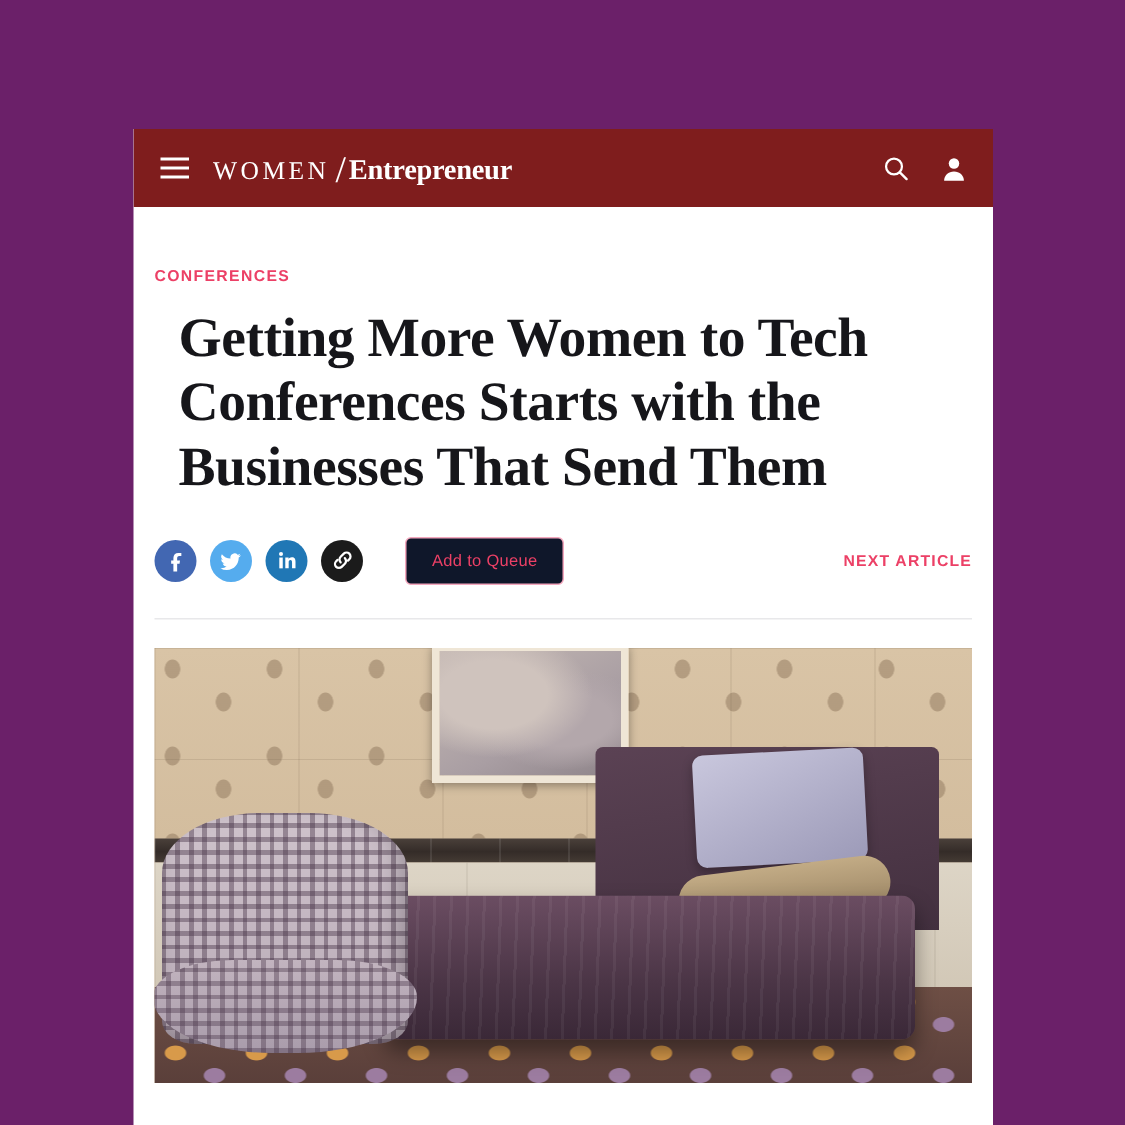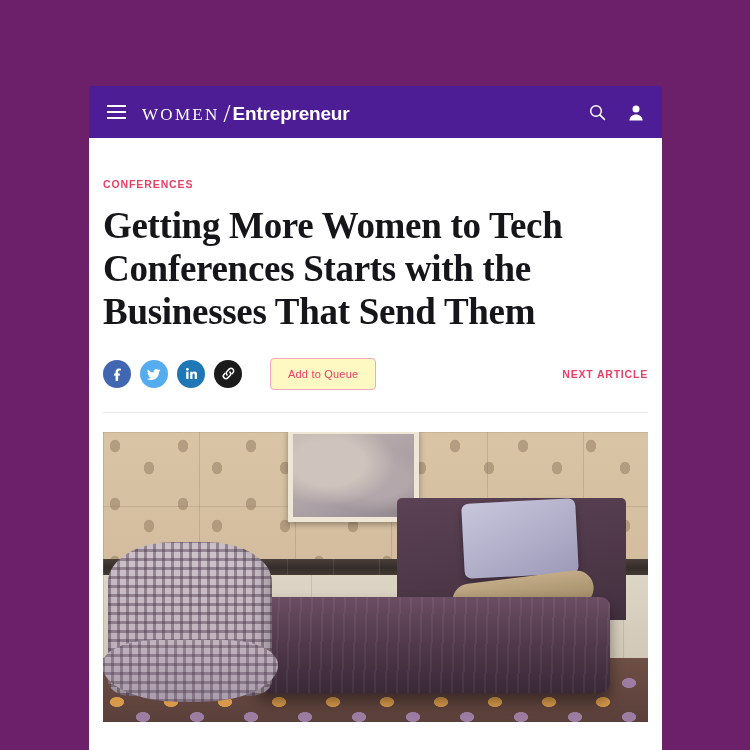--- a/index.html
+++ b/index.html
@@ -20,21 +20,21 @@
     top: 86px;
     width: 573px;
     height: 664px;
     background: #ffffff;
     overflow: hidden;
   }
 
   
   .site-header {
     height: 52px;
-    background: #4c1d95;
+    background: #7f1d1d;
     display: flex;
     align-items: center;
     padding: 0 18px;
     box-sizing: border-box;
   }
   .hamburger {
     width: 19px;
     height: 14px;
     display: flex;
     flex-direction: column;
@@ -65,21 +65,21 @@
   .brand-slash {
     font-family: "Liberation Serif", serif;
     font-size: 25px;
     color: #ffffff;
     font-weight: 300;
     margin: 0 2px 0 4px;
     position: relative;
     top: 2px;
   }
   .brand-ent {
-    font-family: Liberation Sans, sans-serif;
+    font-family: Liberation Serif, serif;
     font-size: 19px;
     color: #ffffff;
     font-weight: 700;
     letter-spacing: -0.2px;
   }
   .header-spacer { flex: 1 1 auto; }
   .header-icons {
     display: flex;
     align-items: center;
     gap: 22px;
@@ -103,21 +103,21 @@
     margin-top: 40px;
     cursor: pointer;
     display: inline-block;
   }
   .headline {
     font-family: "Liberation Serif", serif;
     font-weight: 700;
     font-size: 37px;
     line-height: 1.16;
     color: #16161a;
-    margin: 13px 0 0 0;
+    margin: 13px 0 0 16px;
     letter-spacing: -0.3px;
     max-width: 530px;
   }
   .dek {
     font-size: 14.6px;
     font-style: italic;
     line-height: 1.55;
     color: #66666b;
     margin: 17px 0 0 0;
     max-width: 525px;
@@ -147,21 +147,21 @@
   .s-li { background: #2077b5; }
   .s-ln { background: #1b1b1b; }
 
   .queue-btn {
     margin-left: 19px;
     border: 1.4px solid #f4a7bd;
     border-radius: 4px;
     color: #ec4066;
     font-size: 11px;
     padding: 9px 17px;
-    background: #fef9c3;
+    background: #0f172a;
     cursor: pointer;
     letter-spacing: 0.2px;
     font-family: "Liberation Sans", sans-serif;
   }
   .next-article {
     margin-left: auto;
     color: #ec4066;
     font-size: 10.5px;
     font-weight: 700;
     letter-spacing: 0.8px;

